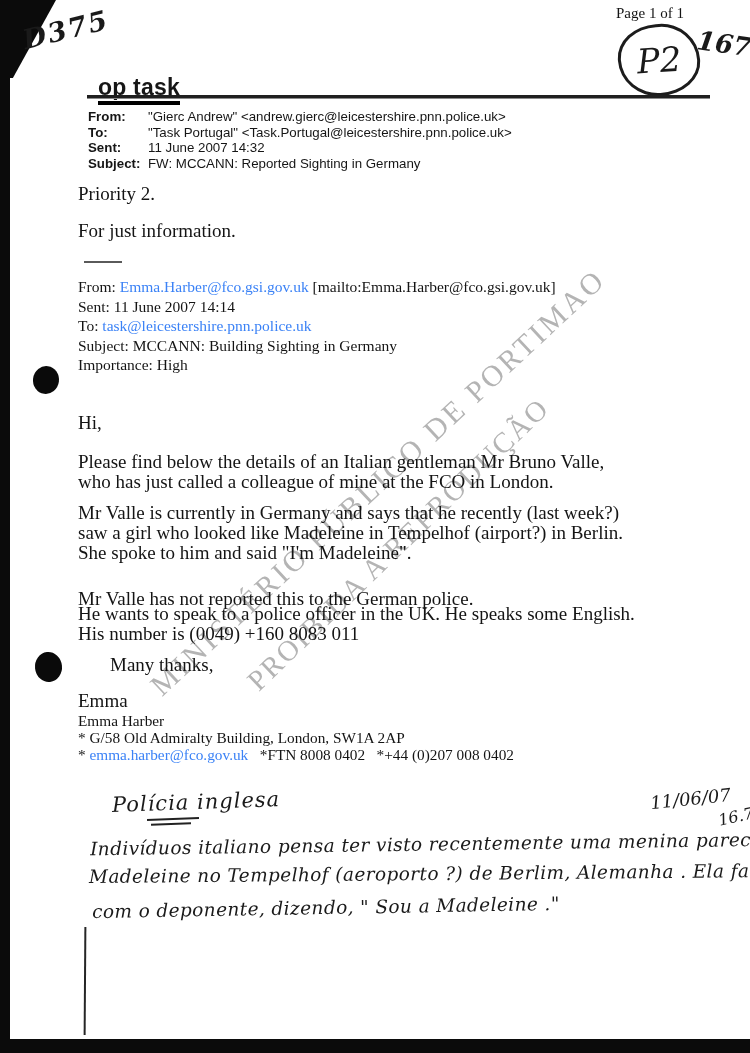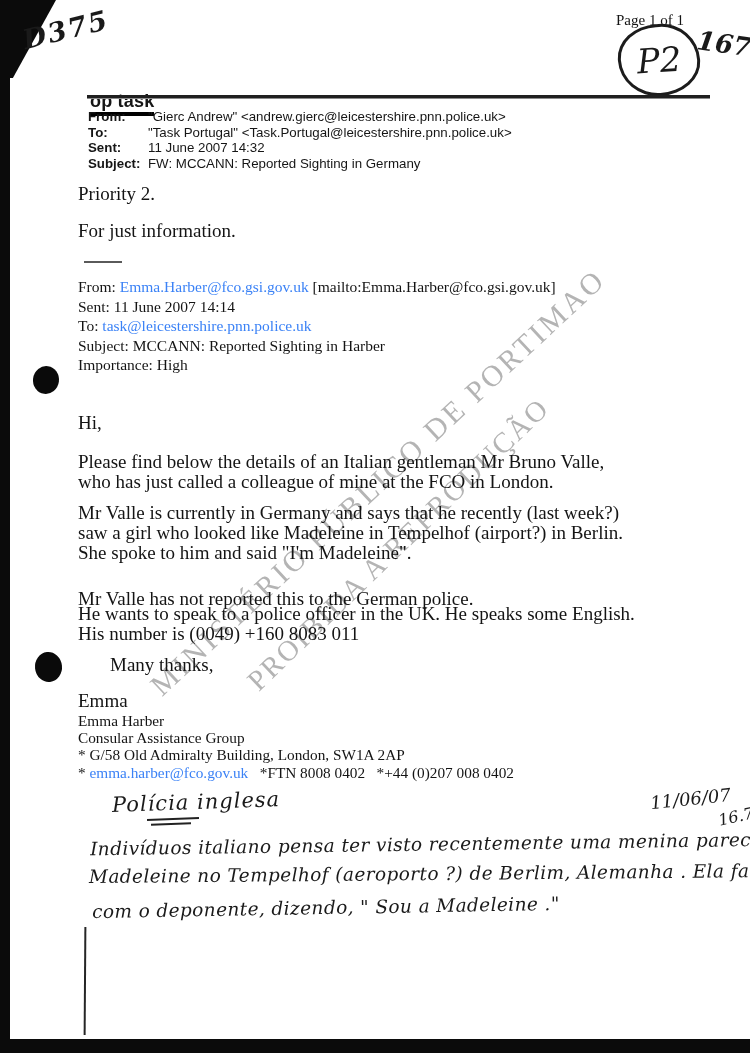--- a/index.html
+++ b/index.html
@@ -16,22 +16,22 @@
   .edge-left   { left:0; top:0; width:10px; height:1053px; background:#0b0b0b; }
   .edge-wedge  { left:0; top:0; width:56px; height:78px; background:#0b0b0b;
                  clip-path:polygon(0 0,100% 0,23% 100%,0 100%); }
   .edge-bottom { left:0; top:1039px; width:750px; height:14px; background:#0b0b0b; }
   .hole        { background:#0a0a0a; border-radius:50%; }
   .hole-1      { left:33px; top:366px; width:26px; height:28px; transform:rotate(8deg); }
   .hole-2      { left:35px; top:652px; width:27px; height:30px; transform:rotate(-6deg); }
   .margin-line { left:84px; top:927px; width:2px; height:108px; background:#262626; transform:rotate(0.4deg); }
 
   
-  .page-indicator { left:616px; top:5px; font-size:15px;margin-top:7px; }
-  .optask { left:90px; top:74px; font-size:18px; font-weight:bold; letter-spacing:.2px;margin-top:17px; }
+  .page-indicator { left:616px; top:5px; font-size:15px; }
+  .optask { left:98px; top:74px; font-size:23px; font-weight:bold; letter-spacing:.2px; }
   .optask span { border-bottom:4px solid #000; padding-bottom:1px; }
   .optask-rule { left:87px; top:95px; width:623px; height:3px; background:#1f1f1f; box-shadow:0 1px 0 #8a8a8a; }
 
   .outer-header { left:88px; top:110px; display:grid; grid-template-columns:60px auto;
                   row-gap:1px; font-size:13.3px; line-height:14.6px; }
   .outer-header .lbl { font-weight:bold; }
 
   .body-block { font-size:19px; line-height:20px; white-space:pre-line; }
   .priority { left:78px; top:184px; }
   .fyi      { left:78px; top:221px; }
@@ -116,39 +116,38 @@
 
   <div class="abs serif body-block priority">Priority 2.</div>
   <div class="abs serif body-block fyi">For just information.</div>
 
   <div class="abs sig-sep"></div>
 
   <div class="abs serif inner-header">
     <div><span>From: </span><span class="faded">Emma.Harber@fco.gsi.gov.uk</span><span> [mailto:Emma.Harber@fco.gsi.gov.uk]</span></div>
     <div>Sent: 11 June 2007 14:14</div>
     <div><span>To: </span><span class="faded">task@leicestershire.pnn.police.uk</span></div>
-    <div>Subject: MCCANN: Reported Sighting in Harber</div>
+    <div>Subject: MCCANN: Building Sighting in Germany</div>
     <div>Importance: High</div>
   </div>
 
   <div class="abs serif body-block greeting">Hi,</div>
   <div class="abs serif body-block para1">Please find below the details of an Italian gentleman Mr Bruno Valle,
 who has just called a colleague of mine at the FCO in London.</div>
   <div class="abs serif body-block para2">Mr Valle is currently in Germany and says that he recently (last week?)
 saw a girl who looked like Madeleine in Tempelhof (airport?) in Berlin.
 She spoke to him and said "I'm Madeleine".</div>
   <div class="abs serif body-block para3">Mr Valle has not reported this to the German police.</div>
   <div class="abs serif body-block para4">He wants to speak to a police officer in the UK. He speaks some English.
 His number is (0049) +160 8083 011</div>
   <div class="abs serif body-block closing">Many thanks,</div>
   <div class="abs serif body-block sender">Emma</div>
 
   <div class="abs serif signature">
     <div>Emma Harber</div>
-    <div>Consular Assistance Group</div>
     <div>* G/58 Old Admiralty Building, London, SW1A 2AP</div>
     <div class="sig-contact"><span>* </span><span class="faded">emma.harber@fco.gov.uk</span><span>   *FTN 8008 0402   *+44 (0)207 008 0402</span></div>
   </div>
 
   <div class="abs hw hw-heading">Polícia inglesa</div>
   <div class="abs hw-underline-a"></div>
   <div class="abs hw-underline-b"></div>
   <div class="abs hw hw-date">11/06/07</div>
   <div class="abs hw hw-time">16.70</div>
   <div class="abs hw hw-note hw-l1">Indivíduos italiano pensa ter visto recentemente uma menina parecida com a</div>

